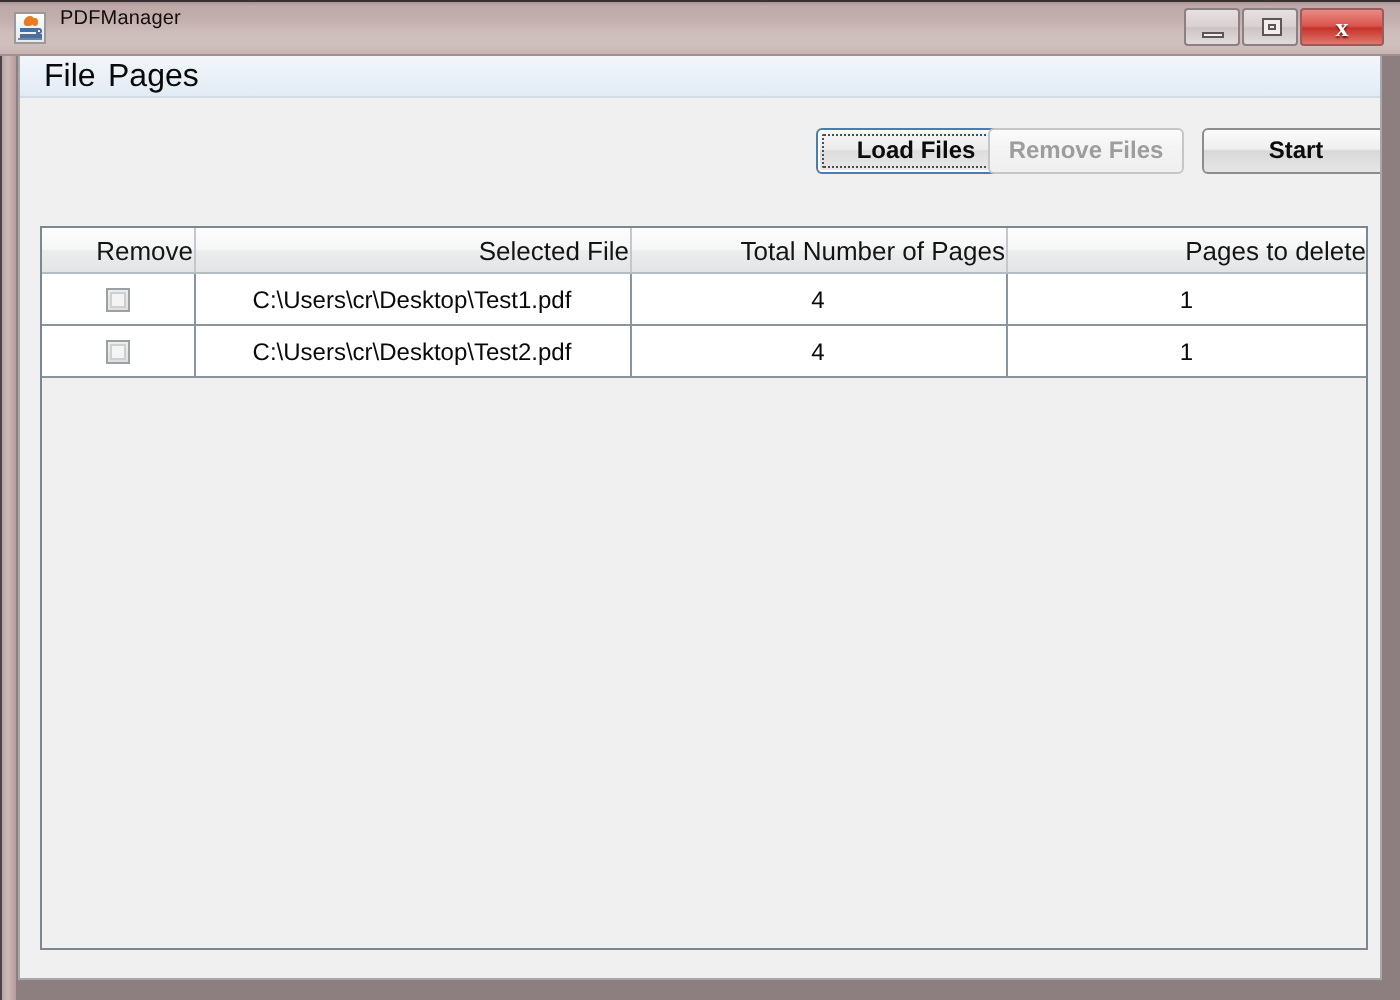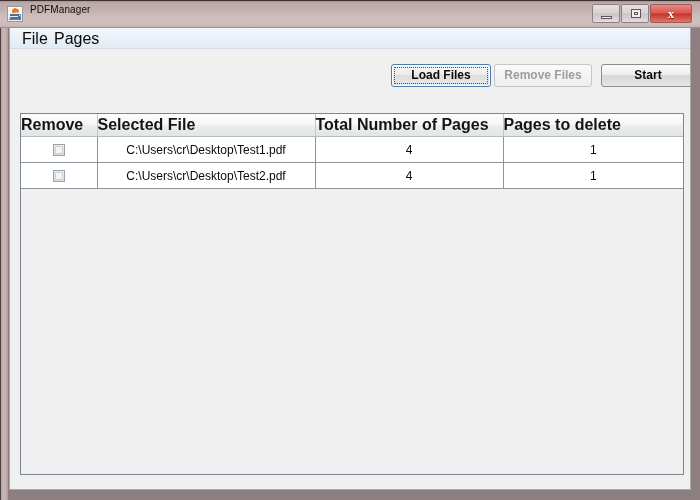--- a/index.html
+++ b/index.html
@@ -215,21 +215,21 @@
     font-size: 12px;
     font-weight: bold;
     color: #0b0b0b;
     text-align: center;
     line-height: 21px;
     border-radius: 3px;
     cursor: default;
     white-space: nowrap;
   }
   #load-files-button {
-    left: 381px;
+    left: 398px;
     width: 100px;
     border: 1px solid #4a7db5;
     background: linear-gradient(to bottom, #f7f7f7 0%, #ececec 45%, #dededf 50%, #e9e9ea 100%);
     box-shadow: inset 0 0 0 1px #ffffff;
   }
   #load-files-button .focus-ring {
     position: absolute;
     left: 2px; top: 2px; right: 2px; bottom: 2px;
     border: 1px dotted #4d4d4d;
     border-radius: 1px;
@@ -262,27 +262,27 @@
   }
 
   table.data-table {
     width: 100%;
     border-collapse: collapse;
     table-layout: fixed;
     font-size: 12px;
   }
   table.data-table th {
     height: 22px;
-    font-weight: bold;
-    font-size: 16px;
+    font-weight: normal;
+    font-size: 13px;
     color: #141414;
     background: linear-gradient(to bottom, #fdfdfd 0%, #f6f6f6 48%, #eceded 52%, #e3e4e5 100%);
     border-right: 1px solid #c4c8cc;
     border-bottom: 1px solid #b4bcc4;
-    text-align: left;
+    text-align: right;
     padding: 0;
   }
   table.data-table th:last-child { border-right: none; }
   table.data-table td {
     height: 17px;
     background: #ffffff;
     border-bottom: 1px solid #8a959e;
     border-right: 1px solid #8a959e;
     text-align: center;
     color: #0a0a0a;

